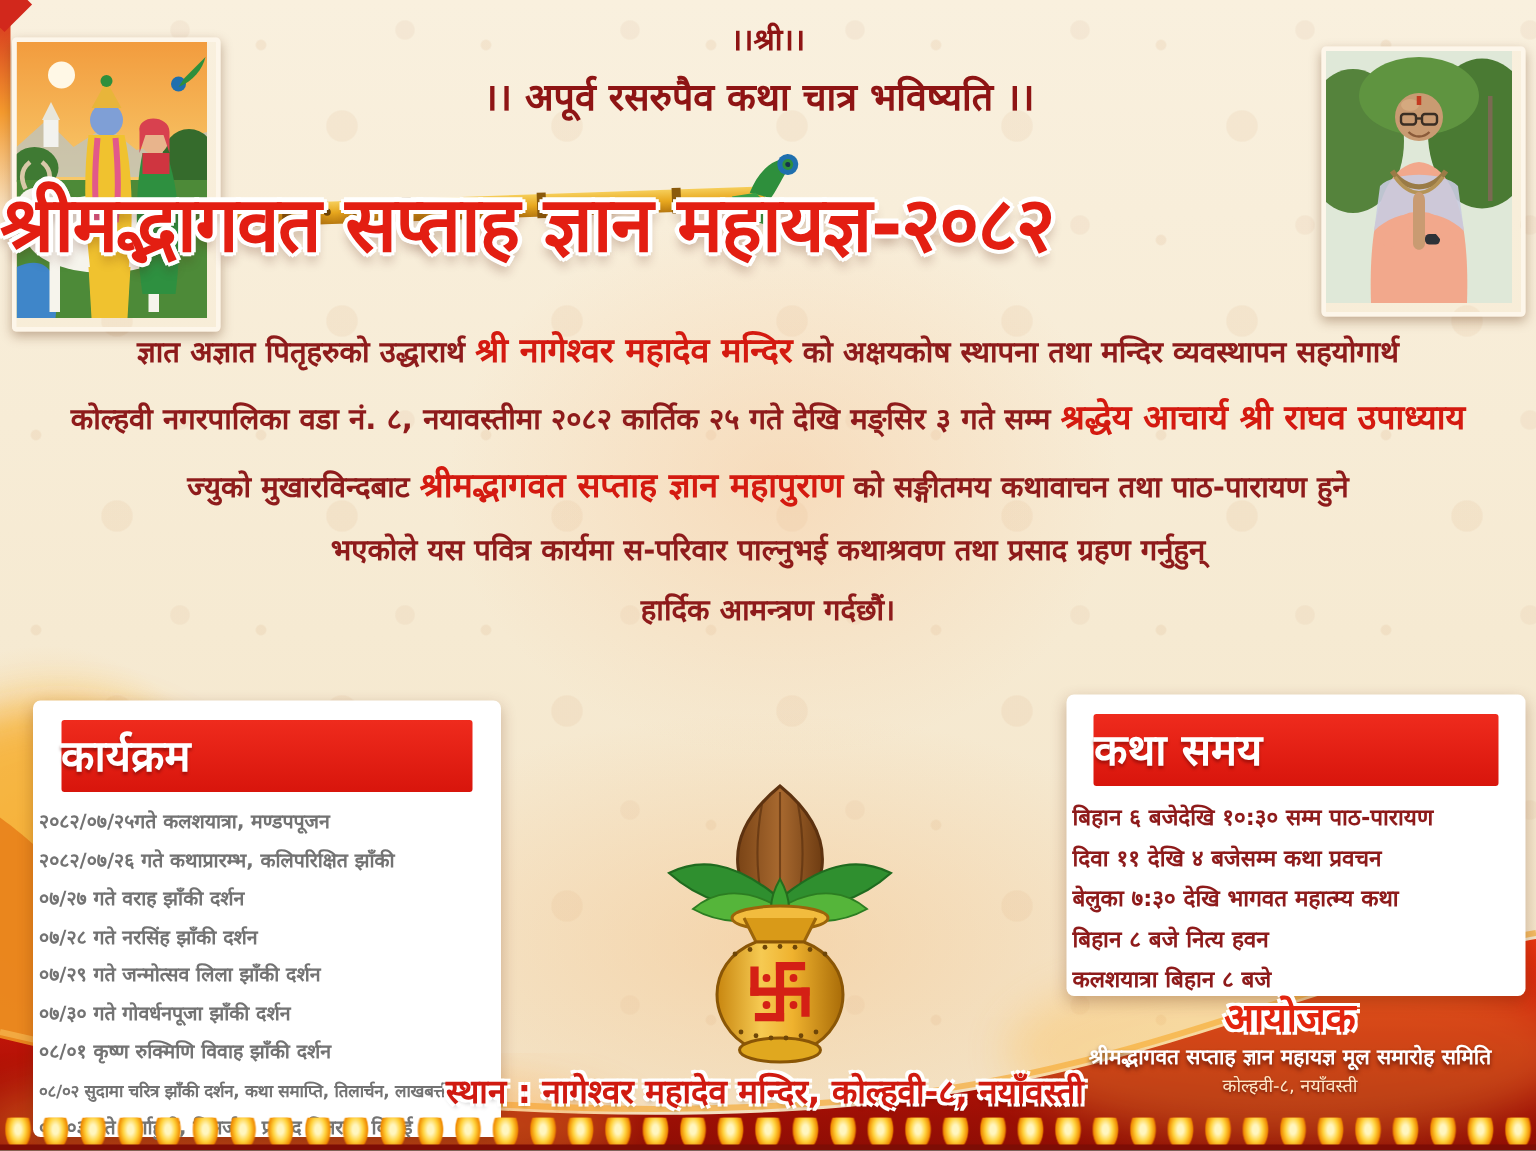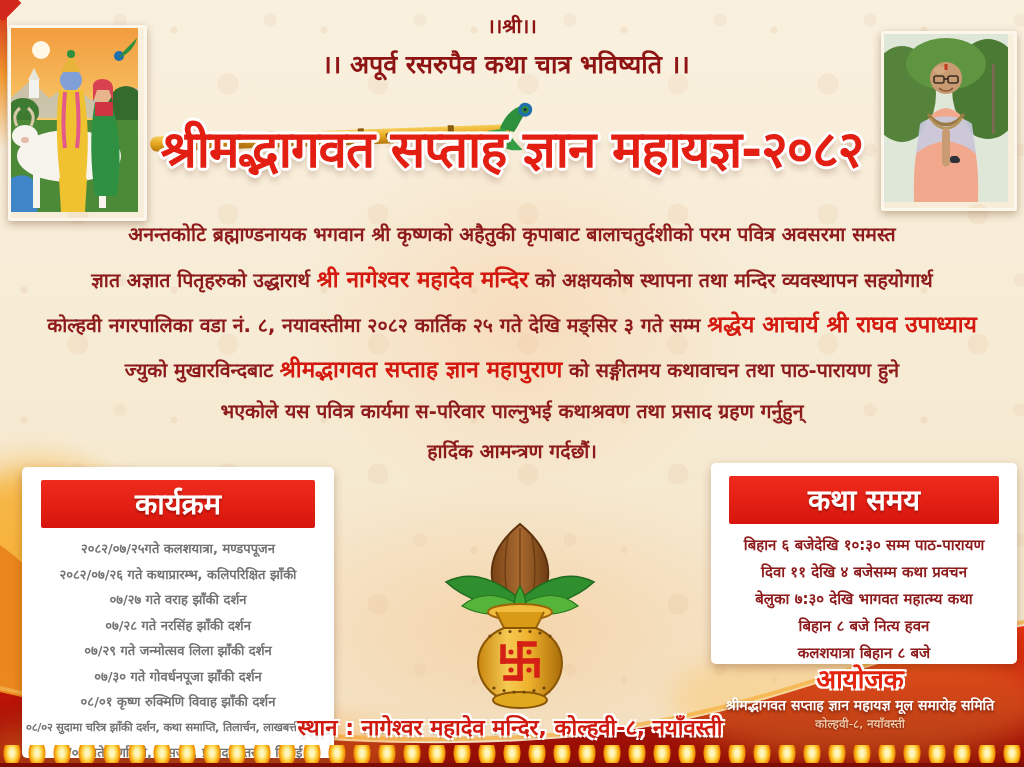--- a/index.html
+++ b/index.html
@@ -36,33 +36,33 @@
   .photo-krishna{left:8px;top:25px;width:133px;height:190px;}
   .photo-acharya{left:881px;top:31px;width:130px;height:174px;}
   .kalash-wrap{position:absolute;left:438px;top:516px;width:164px;height:198px;z-index:2;}
 
   .invocation{position:absolute;left:0;right:0;top:12px;text-align:center;z-index:2;
     font-size:20px;font-weight:bold;color:#8e1414;}
   .shloka{position:absolute;left:0;right:12px;top:46px;text-align:center;z-index:2;
     font-size:25px;font-weight:bold;color:#8e1414;}
 
   .flute{position:absolute;left:148px;top:106px;width:392px;height:60px;z-index:2;transform:rotate(-2deg);}
-  .main-title{position:absolute;left:0;right:0;top:112px;text-align:center;z-index:3;
+  .main-title{position:absolute;left:0;right:0;top:112px;text-align:left;z-index:3;
     font-size:51px;font-weight:800;color:#e31e12;letter-spacing:-1px;white-space:nowrap;
     text-shadow:-2px -2px 0 #fff,2px -2px 0 #fff,-2px 2px 0 #fff,2px 2px 0 #fff,
       -3px 0 0 #fff,3px 0 0 #fff,0 -3px 0 #fff,0 3px 0 #fff,0 6px 7px rgba(80,20,0,.3);}
 
   .body-block{position:absolute;left:0;right:0;top:212px;z-index:2;text-align:center;}
   .body-line{height:45px;line-height:45px;white-space:nowrap;
     font-size:19.5px;font-weight:600;color:#8e1b1b;}
   .body-line .em{font-size:1.16em;font-weight:800;color:#d41a10;}
   .body-line.closing{height:40px;line-height:40px;}
 
   .info-box{position:absolute;background:#fff;border-radius:5px;z-index:3;
-    box-shadow:0 4px 10px rgba(100,40,10,.30);text-align:center;}
+    box-shadow:0 4px 10px rgba(100,40,10,.30);text-align:left;}
   .program-box{left:22px;top:467px;width:312px;height:291px;}
   .schedule-box{left:711px;top:463px;width:306px;height:201px;}
   .box-header{margin:13px auto 6px auto;width:88%;background:linear-gradient(180deg,#ef2b1d,#d8150c);
     color:#fff;font-size:29px;font-weight:800;padding:3px 0 6px 0;border-radius:2px;
     text-shadow:0 2px 2px rgba(80,0,0,.4);}
   .program-items{padding:2px 4px;}
   .program-item{font-size:13px;line-height:25.5px;font-weight:700;color:#737373;white-space:nowrap;}
   .program-item:nth-child(8){font-size:11.3px;letter-spacing:-.2px;}
   .schedule-items{padding:2px 4px;}
   .schedule-item{font-size:15px;line-height:27px;font-weight:700;color:#8e1b1b;white-space:nowrap;}
@@ -203,21 +203,20 @@
     <path d="M352,28 C360,10 372,4 384,6 C376,14 372,24 366,32 Z" fill="#2e8f3c"></path>
     <circle cx="378" cy="10" r="7" fill="#1f6fae"></circle>
       <circle cx="378" cy="10" r="3.6" fill="#2e8f3c"></circle>
       <circle cx="378" cy="10" r="1.7" fill="#15324e"></circle>
     <path d="M340,30 C348,46 360,52 374,50 C366,42 362,34 356,28 Z" fill="#37a047"></path>
   </svg>
 
   <div class="main-title">श्रीमद्भागवत सप्ताह ज्ञान महायज्ञ-२०८२</div>
 
   <div class="body-block">
-    <div class="body-line"><span>अनन्तकोटि ब्रह्माण्डनायक भगवान श्री कृष्णको अहैतुकी कृपाबाट बालाचतुर्दशीको परम पवित्र अवसरमा समस्त</span></div>
     <div class="body-line"><span>ज्ञात अज्ञात पितृहरुको उद्धारार्थ </span><span class="em">श्री नागेश्वर महादेव मन्दिर</span><span> को अक्षयकोष स्थापना तथा मन्दिर व्यवस्थापन सहयोगार्थ</span></div>
     <div class="body-line"><span>कोल्हवी नगरपालिका वडा नं. ८, नयावस्तीमा २०८२ कार्तिक २५ गते देखि मङ्सिर ३ गते सम्म </span><span class="em">श्रद्धेय आचार्य श्री राघव उपाध्याय</span></div>
     <div class="body-line"><span>ज्युको मुखारविन्दबाट </span><span class="em">श्रीमद्भागवत सप्ताह ज्ञान महापुराण</span><span> को सङ्गीतमय कथावाचन तथा पाठ-पारायण हुने</span></div>
     <div class="body-line closing"><span>भएकोले यस पवित्र कार्यमा स-परिवार पाल्नुभई कथाश्रवण तथा प्रसाद ग्रहण गर्नुहुन्</span></div>
     <div class="body-line closing"><span>हार्दिक आमन्त्रण गर्दछौं।</span></div>
   </div>
 
   <div class="info-box program-box">
     <div class="box-header">कार्यक्रम</div>
     <div class="program-items">

